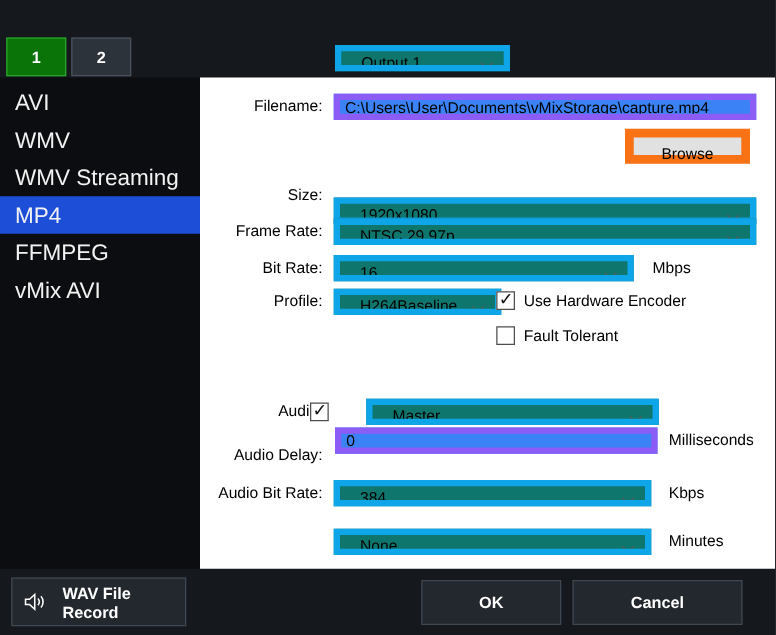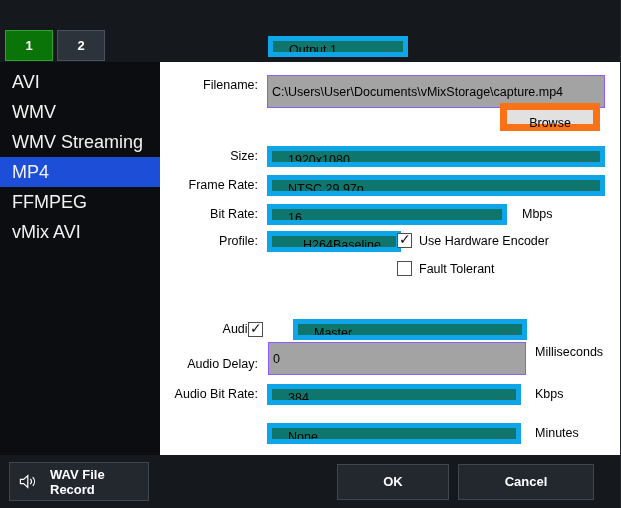--- a/index.html
+++ b/index.html
@@ -28,21 +28,21 @@
   
   .sidebar { position:absolute; left:0; top:62px; width:160px; height:393px; background:#0b0d10; padding-top:5px; }
   .side-item { height:30px; line-height:30px; padding-left:12px; color:#f2f2f2; font-size:18px; cursor:pointer; }
   .side-item.active { background:#1d4ed8; }
   
   .combo { position:absolute; height:21px; background:#0f766e; border:5px solid #0ea5e9;
            line-height:19px; padding-left:16px; color:#000; cursor:pointer; white-space:nowrap; overflow:hidden; }
   .combo::after { content:""; position:absolute; right:10px; top:6px; width:6px; height:6px;
                   border-right:1.4px solid #5c5c5c; border-bottom:1.4px solid #5c5c5c;
                   transform:rotate(45deg); }
-  .tin { position:absolute; height:33px; background:#a3a3a3; border:1px solid #8b5cf6;
+  .tin { position:absolute; height:21px; background:#3b82f6; border:5px solid #8b5cf6;
          font-family:inherit; font-size:12.5px; color:#000; padding:0 4px; }
   .lbl { position:absolute; left:0; width:98px; text-align:right; line-height:21px; color:#000; }
   .unit { position:absolute; line-height:21px; color:#000; }
   .checkbox { position:absolute; width:15px; height:15px; background:#fff; border:1px solid #4d4d4d; cursor:pointer; }
   .checkbox.checked::after { content:"\2713"; position:absolute; left:1px; top:-3px;
                              font-size:14px; font-weight:bold; color:#111; }
   .cblabel { position:absolute; line-height:16px; color:#000; }
   
   #output-combo { left:268px; top:36px; width:140px; }
   
@@ -80,37 +80,37 @@
   </div>
 
   <div class="panel">
 
     <div class="lbl" style="top:13px;">Filename:</div>
     <input class="tin" style="left: 107px; top: 13px; width: 338px;" value="C:\Users\User\Documents\vMixStorage\capture.mp4">
 
     <div class="btn-light">Browse</div>
 
     <div class="lbl" style="top:84px;">Size:</div>
-    <div class="combo" style="left:107px; top:84px; width:338px;">
+    <div class="combo" style="left:107px; top:96px; width:338px;">
       <span>1920x1080</span>
     </div>
 
     <div class="lbl" style="top:113px;">Frame Rate:</div>
     <div class="combo" style="left:107px; top:113px; width:338px;">
       <span>NTSC 29.97p</span>
     </div>
 
     <div class="lbl" style="top:142px;">Bit Rate:</div>
     <div class="combo" style="left:107px; top:142px; width:240px;">
       <span>16</span>
     </div>
     <div class="unit" style="left:362px; top:142px;">Mbps</div>
 
     <div class="lbl" style="top:169px;">Profile:</div>
-    <div class="combo" style="left:107px; top:169px; width:134px;text-align:center;">
+    <div class="combo" style="left:107px; top:169px; width:134px;">
       <span>H264Baseline</span>
     </div>
     <div class="checkbox checked" style="left:237px; top:171px;"></div>
     <div class="cblabel" style="left:259px; top:171px;">Use Hardware Encoder</div>
 
     <div class="checkbox" style="left:237px; top:199px;"></div>
     <div class="cblabel" style="left:259px; top:199px;">Fault Tolerant</div>
 
     <div class="lbl" style="top:257px;">Audio:</div>
     <div class="checkbox checked" style="left:88px; top:260px;"></div>

